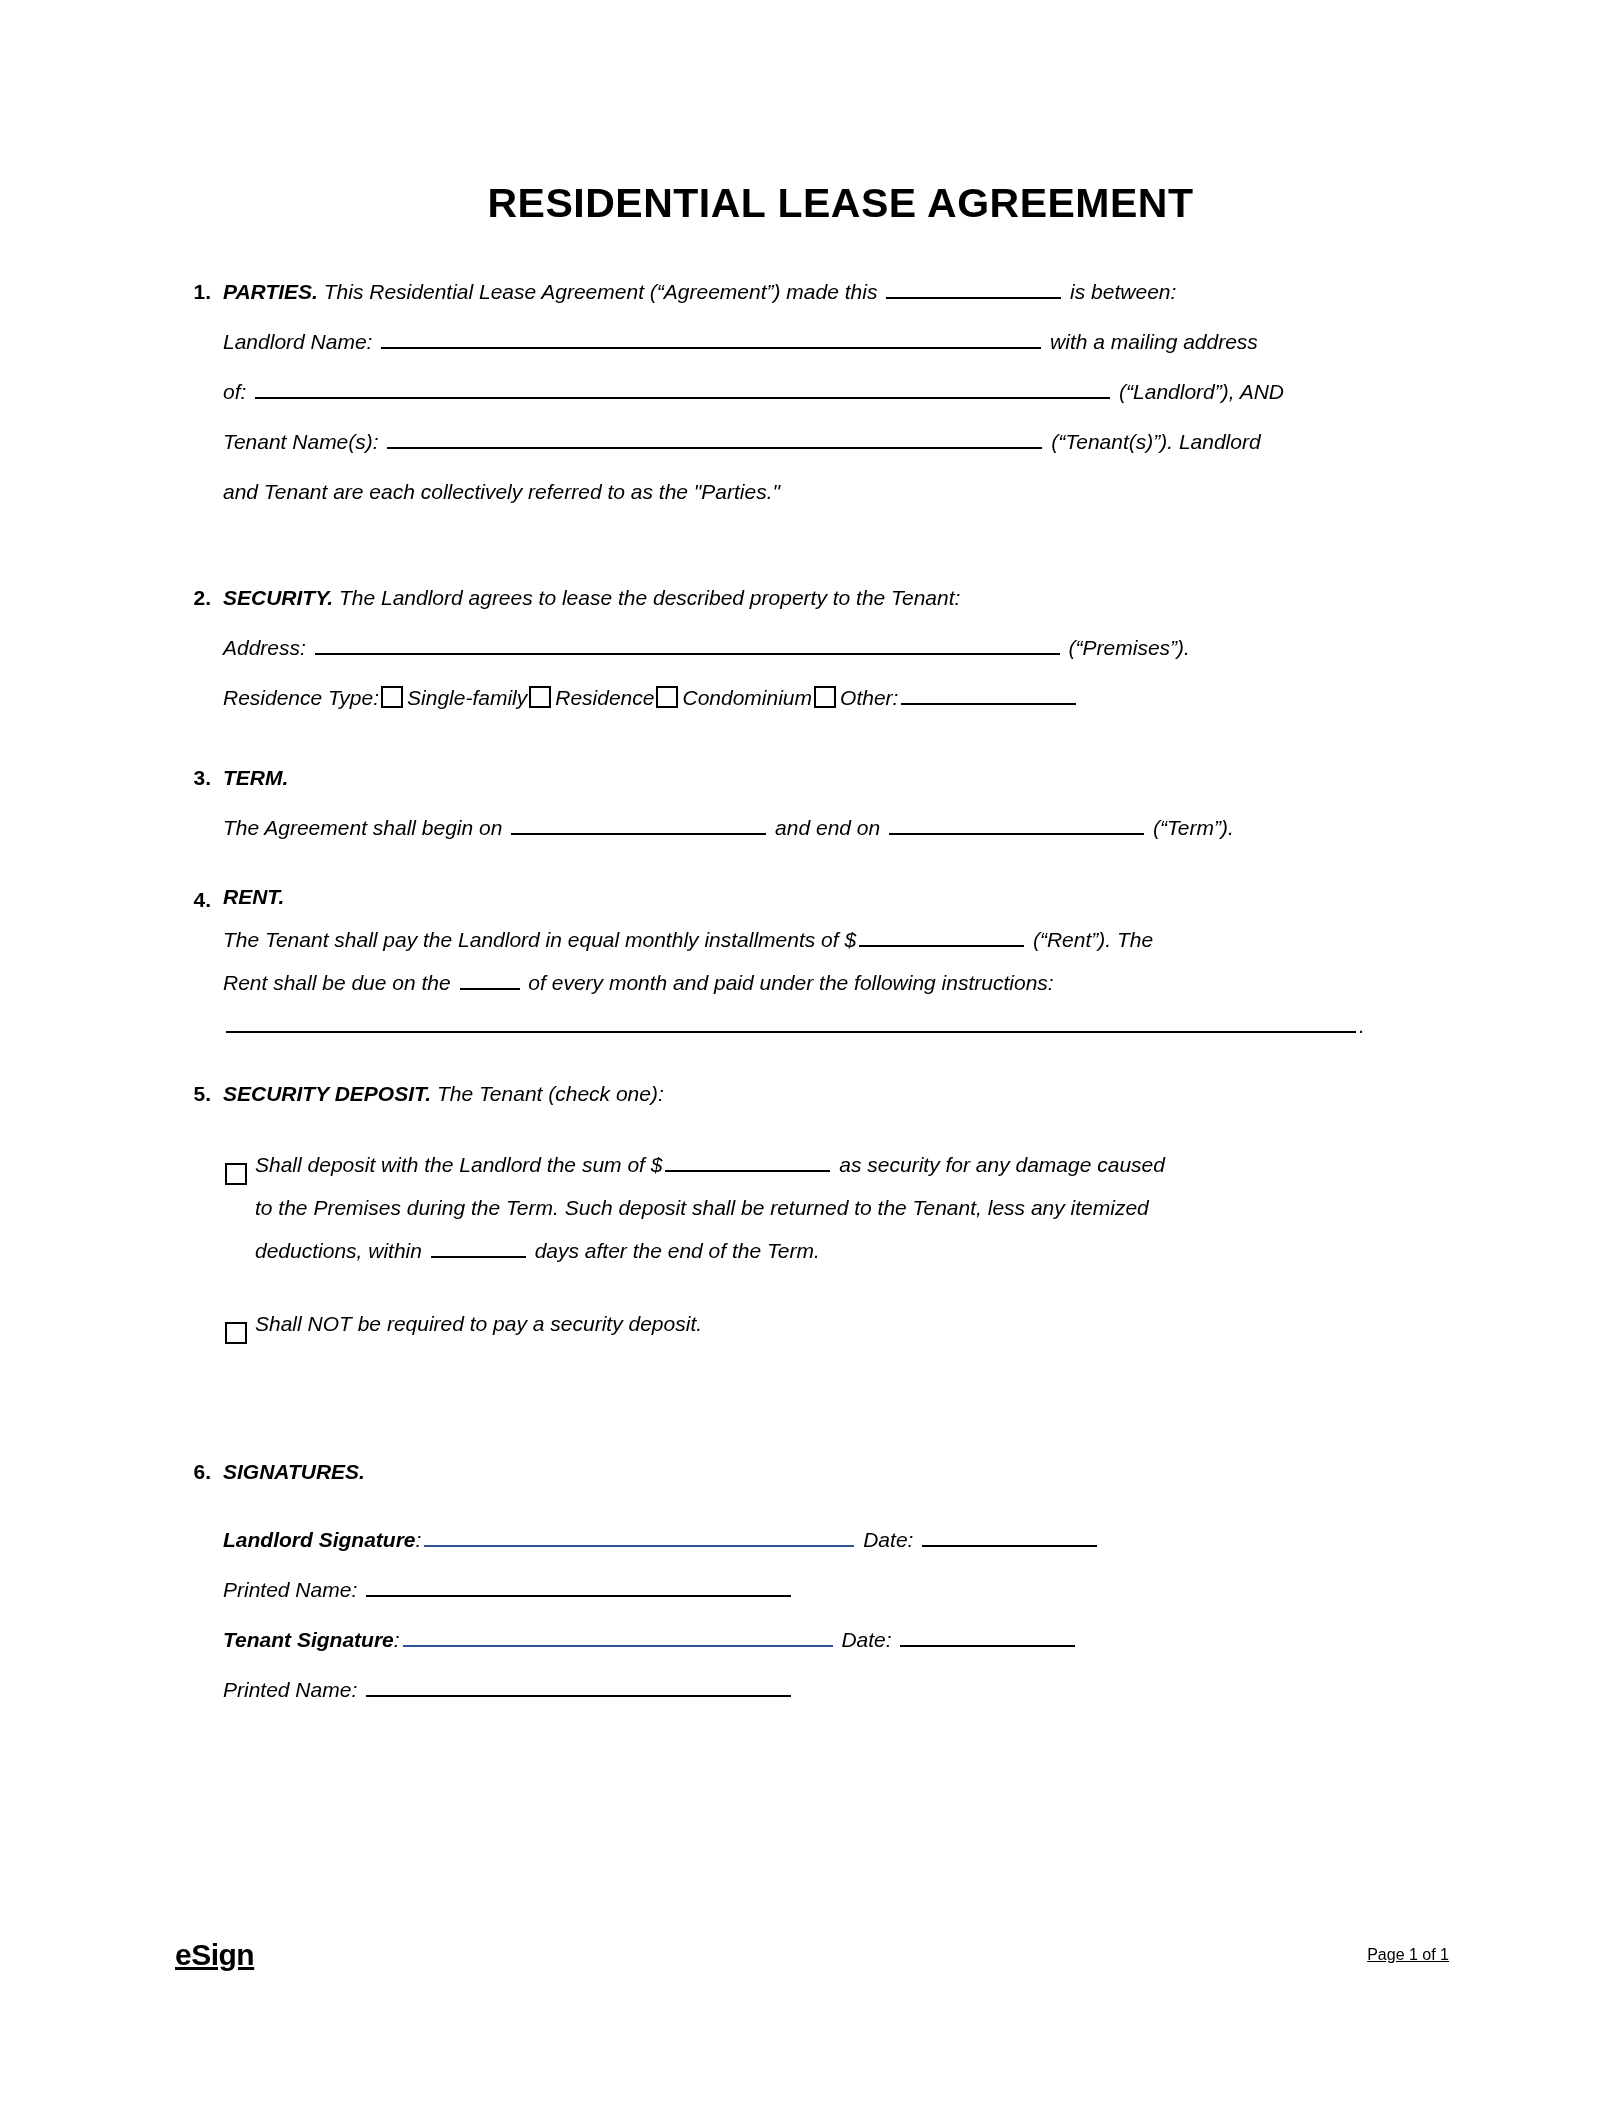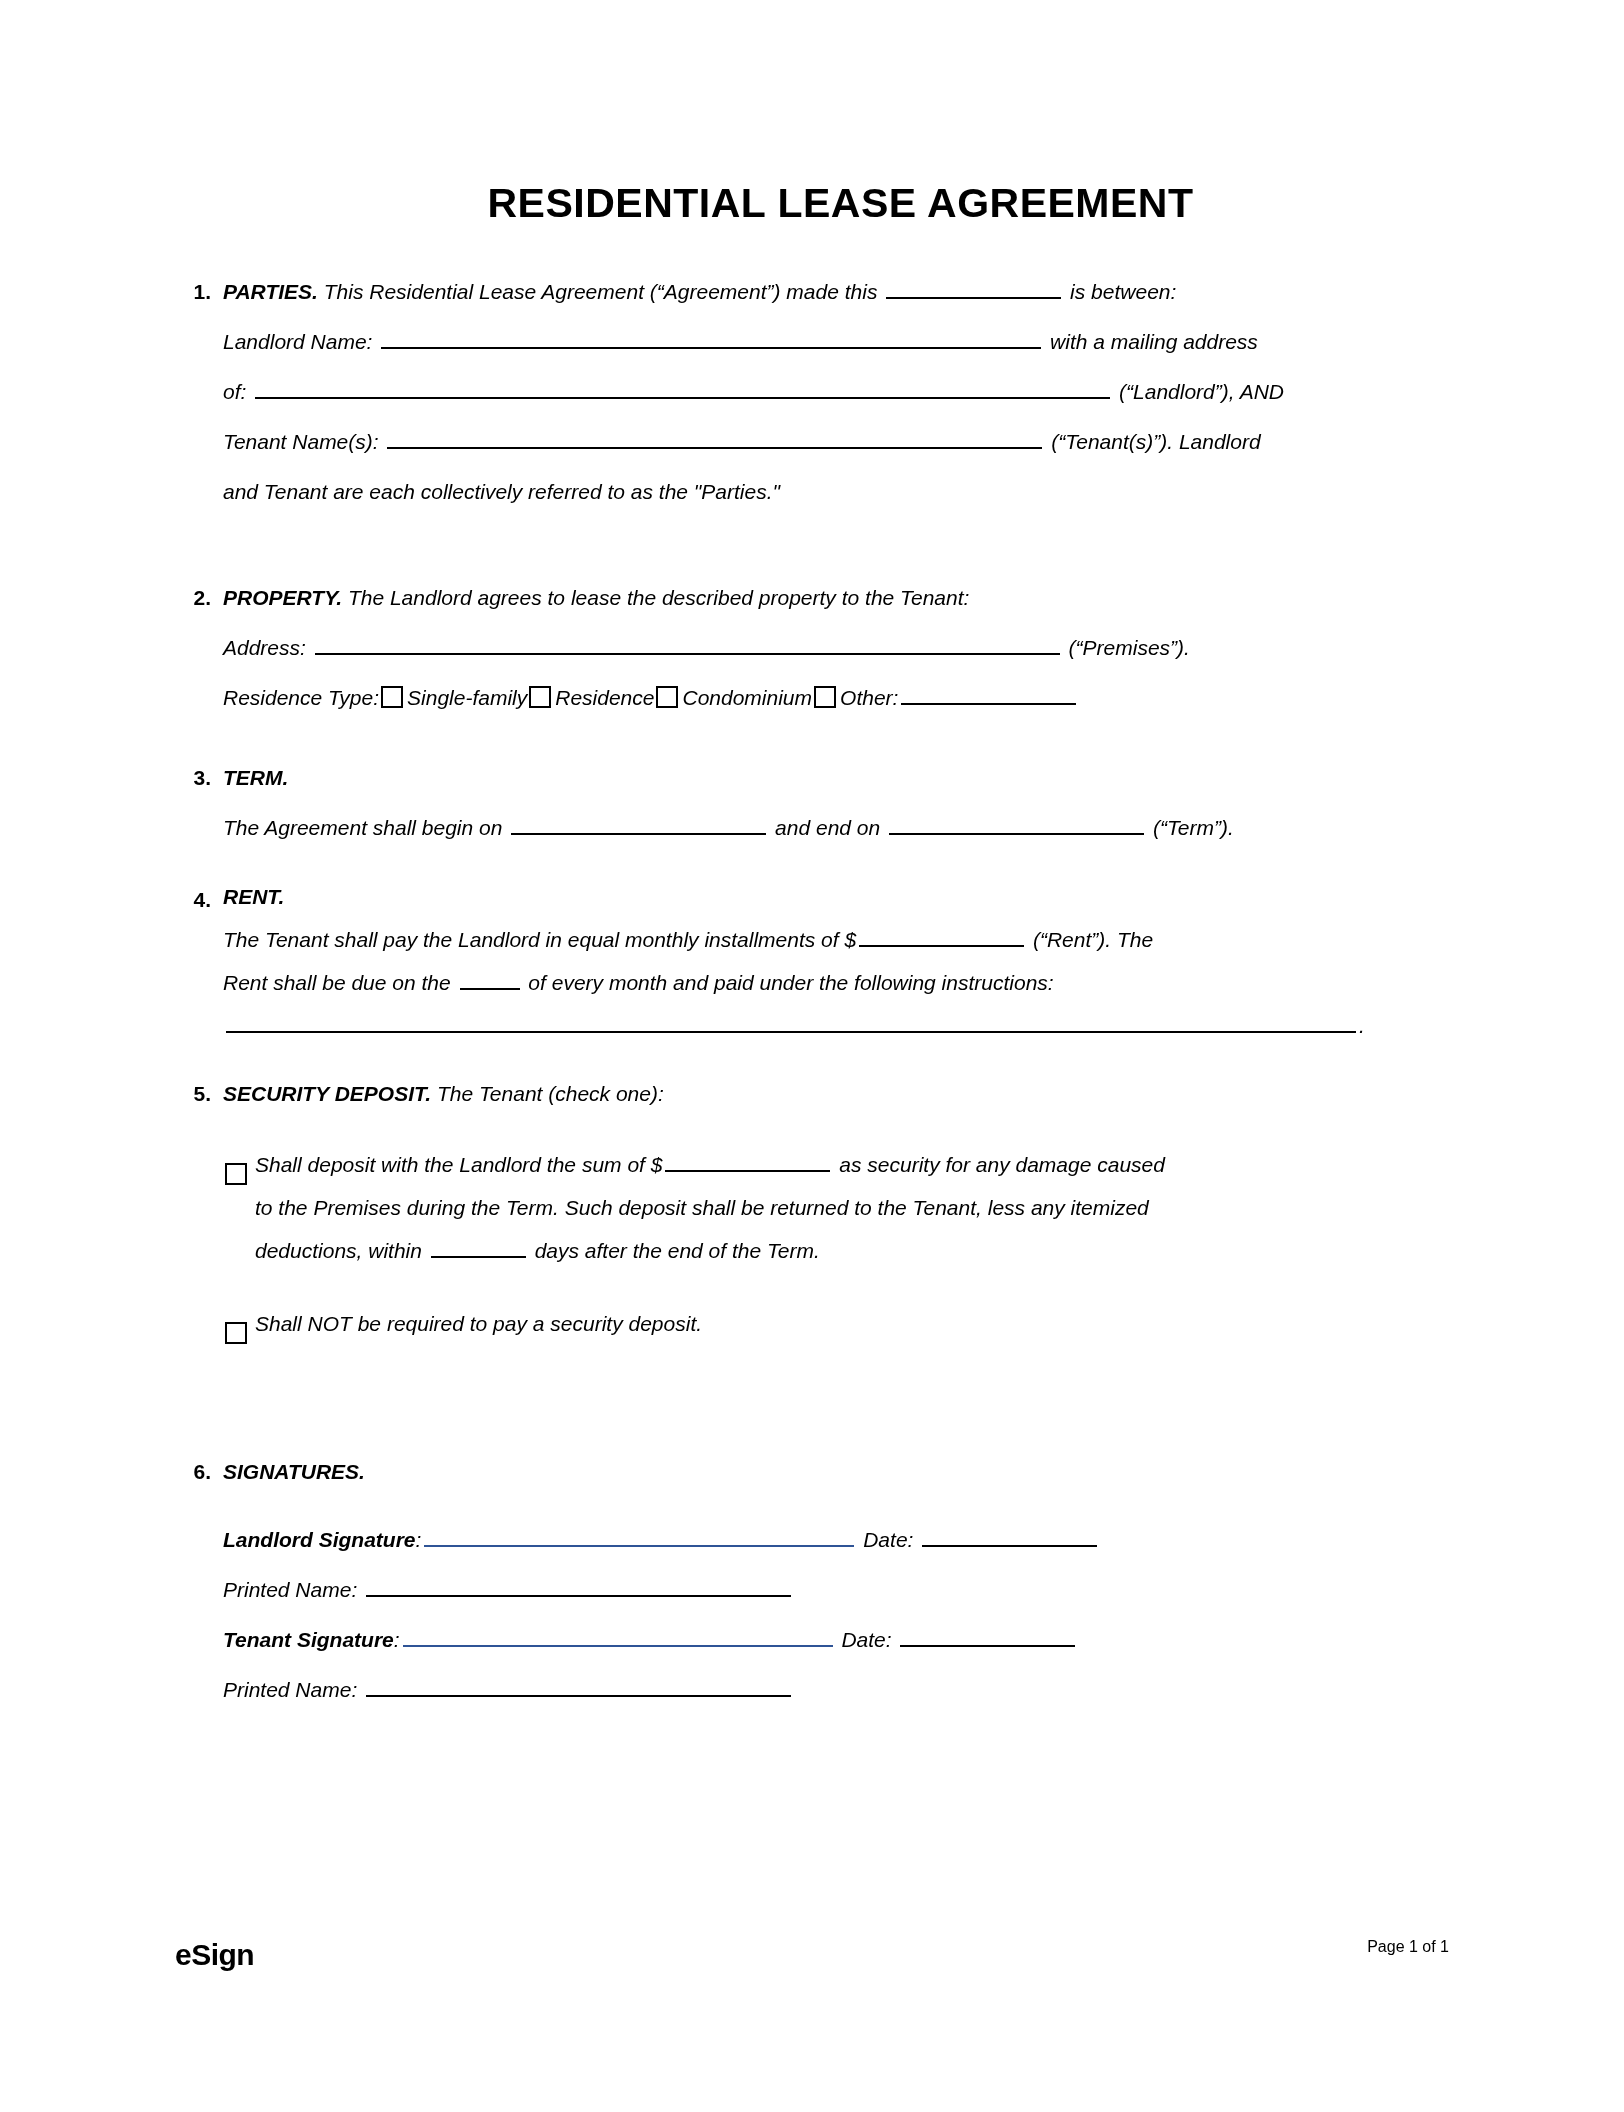--- a/index.html
+++ b/index.html
@@ -107,21 +107,22 @@
     line-height: 50px;
   }
 
   .footer {
     position: absolute;
     left: 175px;
     right: 175px;
     bottom: 140px;
     display: flex;
     justify-content: space-between;
-    align-items: flex-start;
+    align-items: center;
+    text-decoration: underline;
   }
   .brand {
     font-size: 30px;
     font-weight: bold;
     letter-spacing: -0.5px;
   }
   .pageno {
     font-size: 16px;
   }
 </style>
@@ -158,21 +159,21 @@
       <div>and Tenant are each collectively referred to as the "Parties."</div>
     </div>
   </div>
 
   <div class="sec-gap-1"></div>
 
   <div class="section">
     <div class="num">2.</div>
     <div class="body">
       <div>
-        <span class="b">PROPERTY.</span><span> The Landlord agrees to lease the described property to the Tenant:</span>
+        <span class="b">SECURITY.</span><span> The Landlord agrees to lease the described property to the Tenant:</span>
       </div>
       <div>
         <span>Address:</span>
         <span class="fill w-long2"></span>
         <span>(“Premises”).</span>
       </div>
       <div>
         <span>Residence Type:</span><span class="cb"></span><span>Single-family</span><span class="cb"></span><span>Residence</span><span class="cb"></span><span>Condominium</span><span class="cb"></span><span>Other:</span><span class="fill w-other"></span>
       </div>
     </div>

